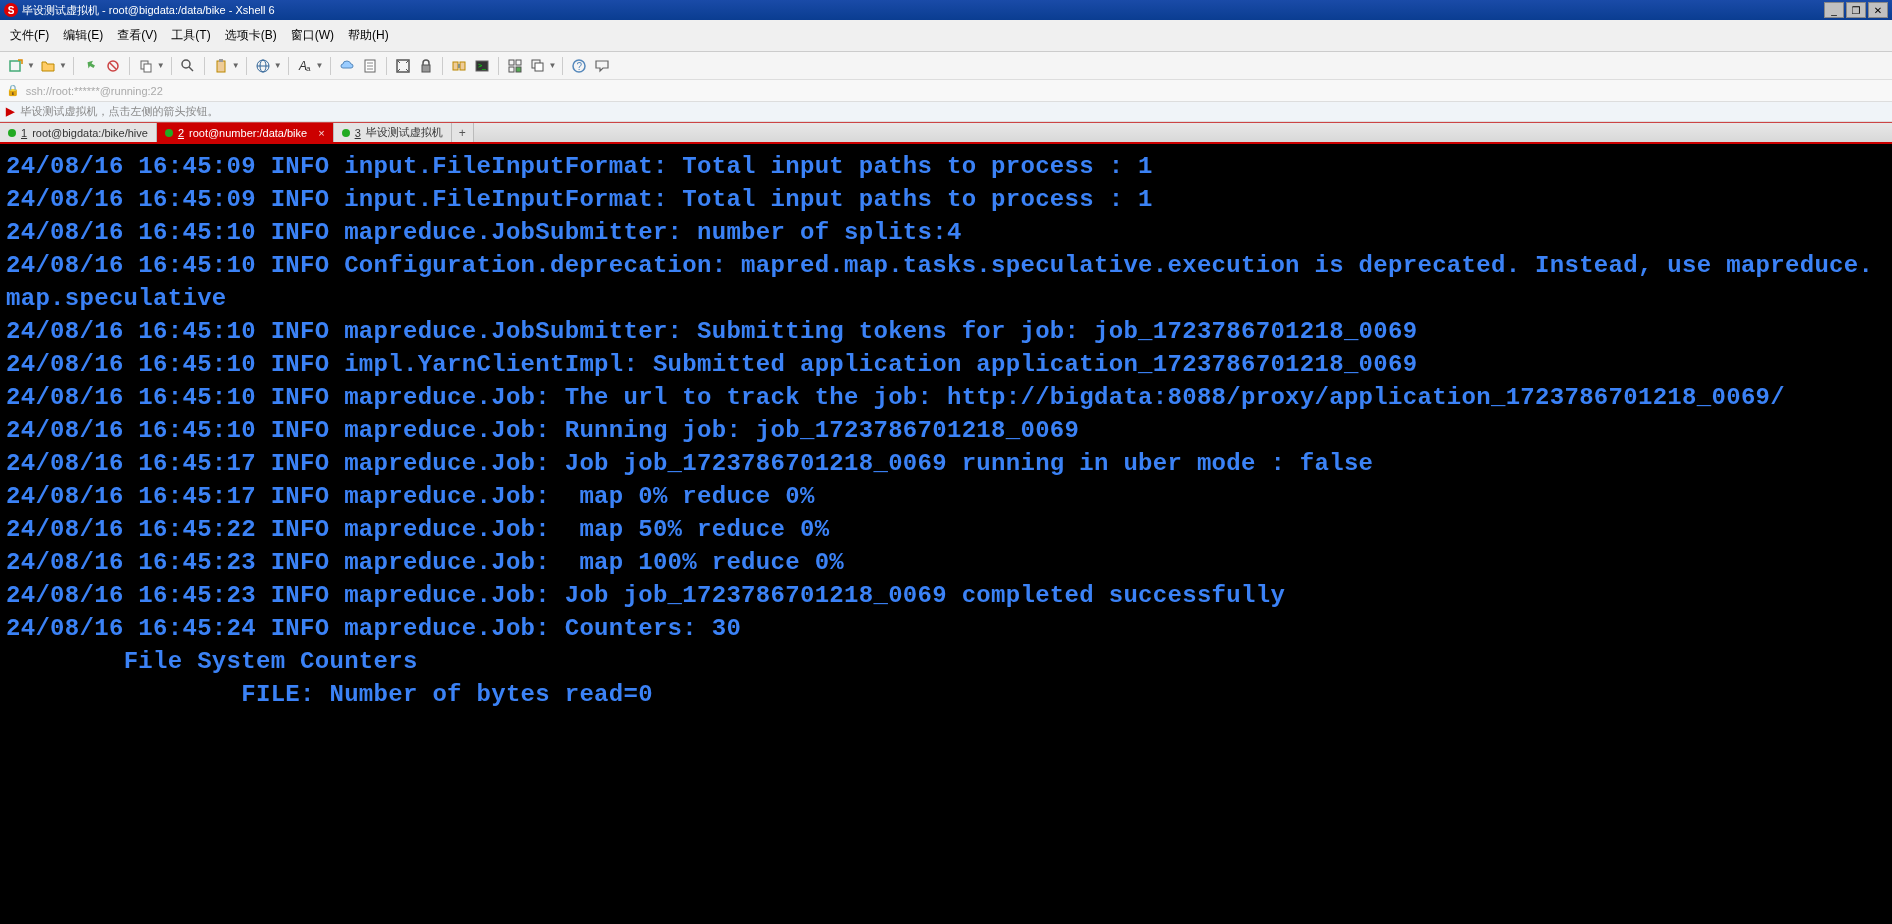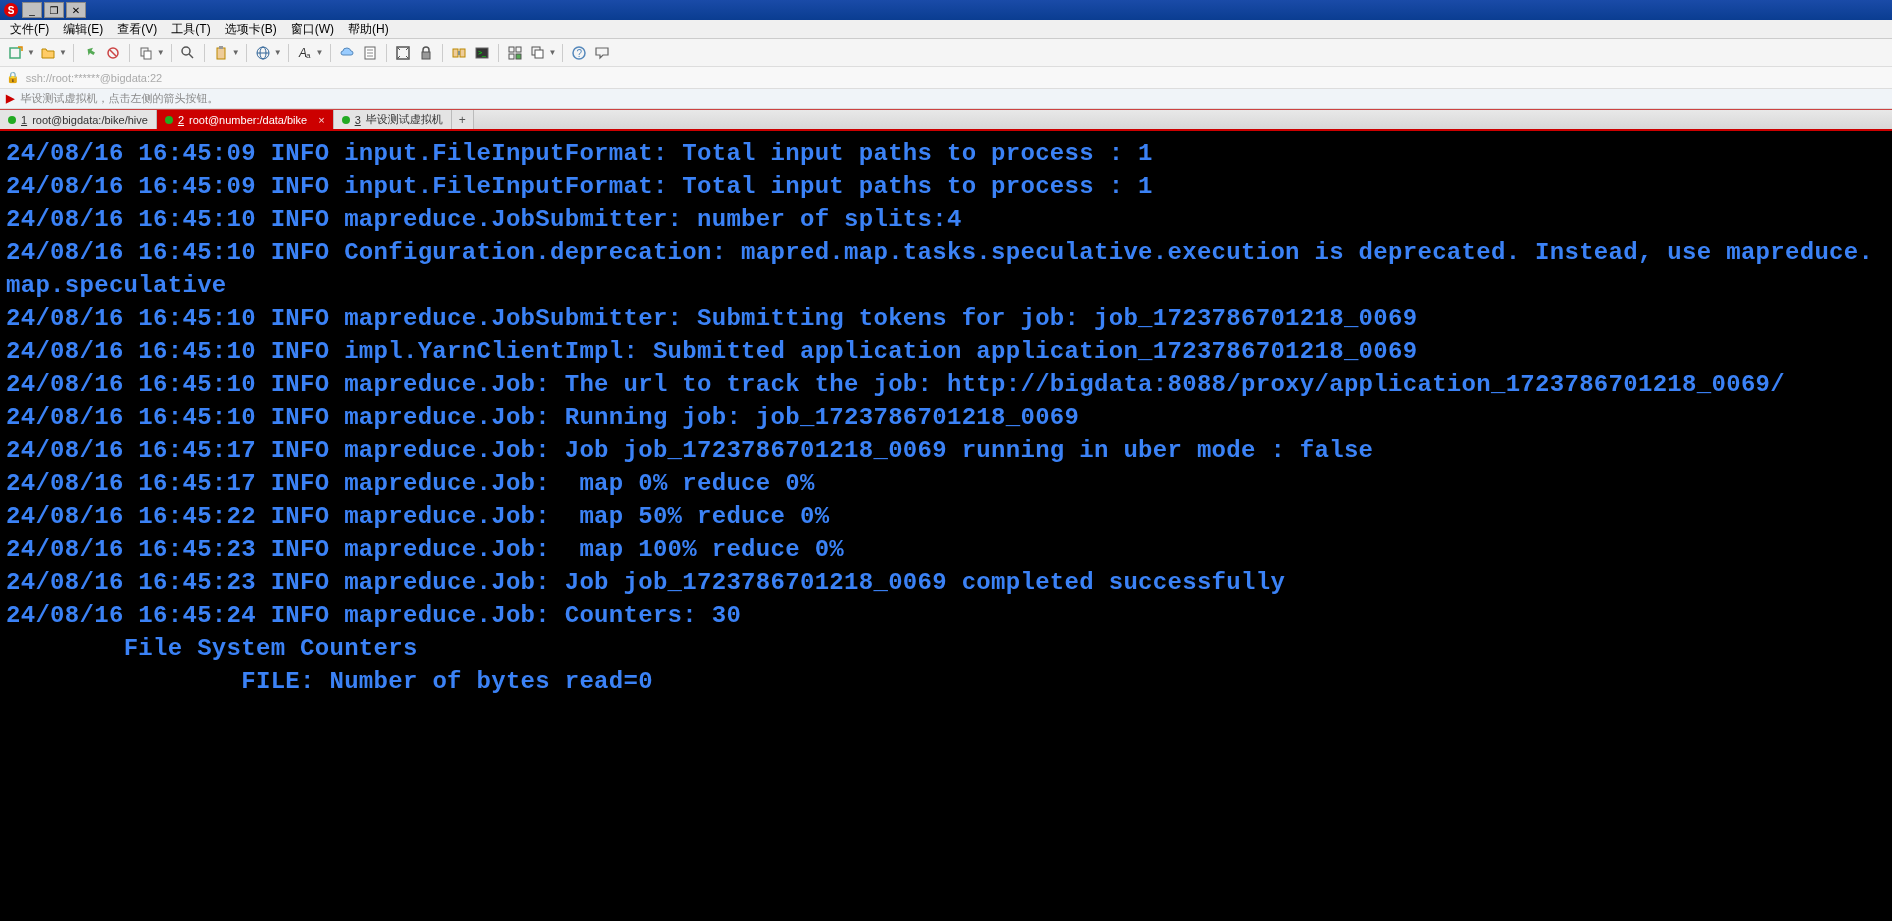--- a/index.html
+++ b/index.html
@@ -4,21 +4,21 @@
 <style>
 * { margin: 0; padding: 0; box-sizing: border-box; }
 body { font-family: "Microsoft YaHei", "SimSun", Tahoma, sans-serif; font-size: 12px; background: #fff; overflow: hidden; }
 
 .title-bar { background: linear-gradient(to bottom, #1a4ba8, #0a3d91); color: #fff; height: 20px; display: flex; align-items: center; padding: 0 4px; font-size: 11px; }
 .title-bar .icon { width: 14px; height: 14px; background: #d00; border-radius: 50%; margin-right: 4px; display: inline-flex; align-items: center; justify-content: center; font-weight: bold; font-size: 10px; }
 .title-bar .title-text { flex: 1; }
 .title-bar .win-controls { display: flex; gap: 2px; }
 .title-bar .win-btn { width: 20px; height: 16px; background: #c0c0c0; color: #000; display: flex; align-items: center; justify-content: center; font-size: 10px; cursor: pointer; border: 1px solid #888; }
 
-.menu-bar { background: #f0f0f0; border-bottom: 1px solid #ccc; height: 19px; display: flex; align-items: center; padding: 0 4px; gap: 2px; }
+.menu-bar { background: #f0f0f0; border-bottom: 1px solid #ccc; height: 32px; display: flex; align-items: center; padding: 0 4px; gap: 2px; }
 .menu-item { padding: 2px 6px; cursor: pointer; color: #000; }
 
 .toolbar { background: #f5f5f5; border-bottom: 1px solid #ddd; height: 28px; display: flex; align-items: center; padding: 0 6px; gap: 3px; }
 .tool-btn { width: 20px; height: 20px; display: flex; align-items: center; justify-content: center; cursor: pointer; border-radius: 2px; color: #333; }
 .tool-sep { width: 1px; height: 18px; background: #ccc; margin: 0 3px; }
 .tool-dd { font-size: 8px; color: #666; margin-left: -2px; }
 
 .address-bar { background: #f8f8f8; border-bottom: 1px solid #ddd; height: 22px; display: flex; align-items: center; padding: 0 6px; gap: 6px; color: #aaa; font-size: 11px; }
 .address-bar .lock { color: #d4a84b; }
 
@@ -35,20 +35,21 @@
 
 .terminal { background: #000; color: #3b82f6; font-family: "Consolas", "Courier New", monospace; font-size: 24px; line-height: 33px; padding: 6px 6px; height: calc(100vh - 134px); overflow: hidden; white-space: pre-wrap; word-break: break-all; font-weight: bold; letter-spacing: 0.3px; }
 
 svg { display: block; }
 </style>
 </head>
 <body>
 
 <div class="title-bar">
   <span class="icon">S</span>
+  <span class="title-text">毕设测试虚拟机 - root@bigdata:/data/bike - Xshell 6</span>
   <div class="win-controls">
     <div class="win-btn">_</div>
     <div class="win-btn">❐</div>
     <div class="win-btn">✕</div>
   </div>
 </div>
 
 <div class="menu-bar">
   <div class="menu-item">文件(F)</div>
   <div class="menu-item">编辑(E)</div>
@@ -191,21 +192,21 @@
   </div>
   <div class="tool-btn">
     <svg width="16" height="16" viewBox="0 0 16 16">
         <path d="M2 3 L14 3 L14 10 L9 10 L6 13 L6 10 L2 10 Z" fill="none" stroke="#666" stroke-width="1.2"></path>
       </svg>
   </div>
 </div>
 
 <div class="address-bar">
   <span class="lock">🔒</span>
-  <span>ssh://root:******@bigdata:22</span>
+  <span>ssh://root:******@running:22</span>
 </div>
 
 <div class="hint-bar">
   <span class="flag">▶</span>
   <span>毕设测试虚拟机，点击左侧的箭头按钮。</span>
 </div>
 
 <div class="tabs-bar">
   <div class="tab">
     <span class="dot"></span>

